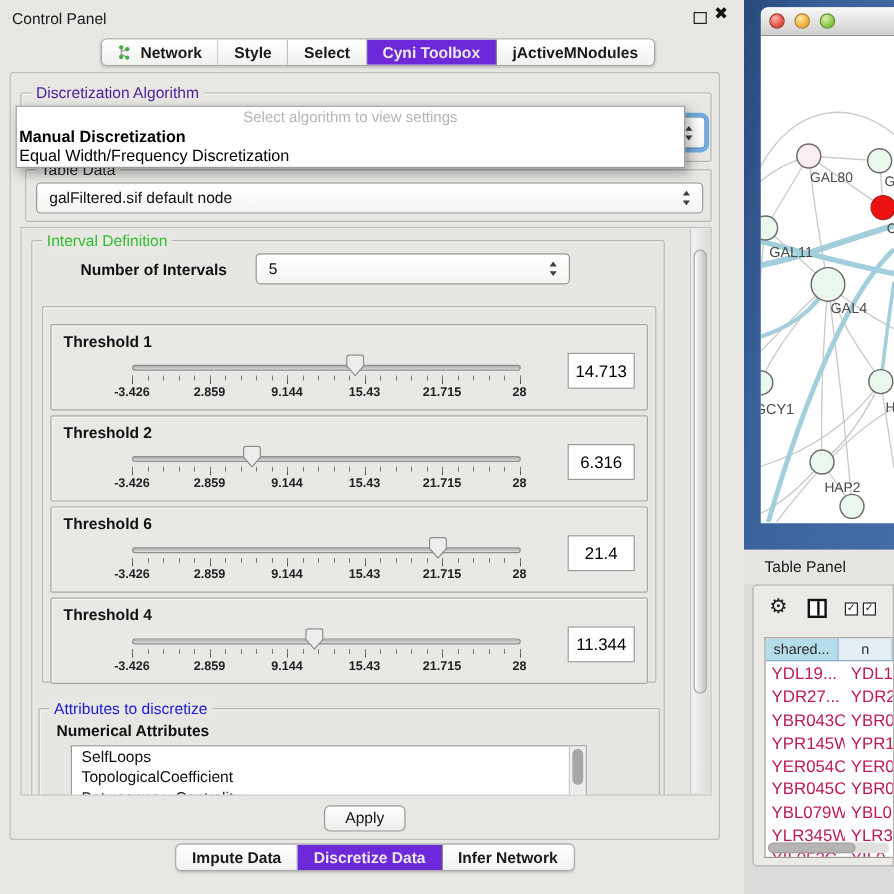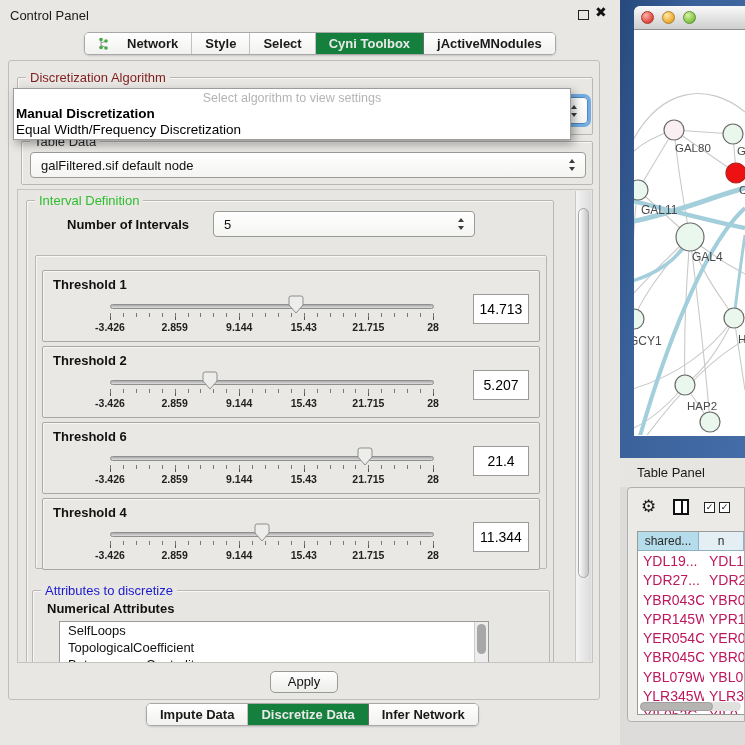--- a/index.html
+++ b/index.html
@@ -9,36 +9,36 @@
 
   
   .cp { position:absolute; left:0; top:0; width:620px; height:745px; background:#e9e7e4; }
   .cp-title { position:absolute; left:10px; top:8px; font-size:13px; color:#1a1a1a; }
   .float-icon { position:absolute; left:578px; top:10px; width:11px; height:10px; border:1.5px solid #222; background:transparent; }
   .close-icon { position:absolute; left:595px; top:4px; font-size:14px; font-weight:bold; color:#111; font-family:"DejaVu Sans",sans-serif; }
 
   .tabbar { position:absolute; display:flex; background:#fdfdfd; border:1px solid #a8a8a8;
             border-radius:5px; overflow:hidden; height:23px;
             box-shadow:0 1px 2px rgba(0,0,0,.15); }
-  .tabbar .tab { display:flex; align-items:center; gap:18px; padding:0 13px; font-size:13px;
+  .tabbar .tab { display:flex; align-items:center; gap:8px; padding:0 13px; font-size:13px;
             font-weight:bold; color:#1a1a1a; border-right:1px solid #c2c2c2; background:linear-gradient(#ffffff,#f1f1ef); cursor:default; }
   .tabbar .tab:last-child { border-right:none; }
-  .tabbar .tab.sel { background:#15803d; color:#e9e9e9; border-right-color:#6a6a6a; }
+  .tabbar .tab.sel { background:#6d28d9; color:#e9e9e9; border-right-color:#6a6a6a; }
   .net-glyph { width:11px; height:13px; }
 
   .outer-panel { position:absolute; left:8px; top:60px; width:592px; height:640px;
                  border:1px solid #c0beba; border-radius:3px; background:#e9e7e4; }
 
   .group { position:absolute; border:1px solid #b9b7b4; border-radius:2px;
            box-shadow: inset 1px 1px 0 rgba(255,255,255,.7); }
   .group > .gtitle { position:absolute; top:-8px; left:8px; background:#e9e7e4; padding:0 4px;
            font-size:13px; white-space:nowrap; }
   .gtitle.green { color:#2ebd2e; }
   .gtitle.blue  { color:#1a1acc; }
-  .gtitle.gray  { color:#7f1d1d; }
+  .gtitle.gray  { color:#4c1d95; }
   .gtitle.dark  { color:#2a2a2a; }
 
   .combo { position:absolute; background:linear-gradient(#ffffff,#f4f4f2); border:1px solid #9a9a98;
            border-radius:4px; font-size:13px; color:#111; }
   .combo .cv { position:absolute; left:10px; top:50%; transform:translateY(-50%); white-space:nowrap; }
   .stepper { position:absolute; right:9px; top:50%; transform:translateY(-50%); width:7px; height:12px; }
   .stepper:before, .stepper:after { content:""; position:absolute; left:0; border-left:3.5px solid transparent; border-right:3.5px solid transparent; }
   .stepper:before { top:0; border-bottom:4px solid #3c3c3c; }
   .stepper:after  { bottom:0; border-top:4px solid #3c3c3c; }
 
@@ -220,21 +220,21 @@
                     <span style="left: 0px;">-3.426</span>
                     <span style="left: 64.6px;">2.859</span>
                     <span style="left: 129.2px;">9.144</span>
                     <span style="left: 193.8px;">15.43</span>
                     <span style="left: 258.4px;">21.715</span>
                     <span style="left: 323px;">28</span>
                   </div>
                   <div class="th-handle" style="left: 159.129px;"><svg width="16" height="19">
                       <path d="M3 1 h10 a2 2 0 0 1 2 2 v7 l-7 8 -7 -8 v-7 a2 2 0 0 1 2 -2 z" fill="#ededeb" stroke="#8e8e8e"></path>
                     </svg></div>
-                  <div class="th-value">5.207</div>
+                  <div class="th-value">6.316</div>
                 </div>
                 <div class="th-item">
                   <div class="th-label">Threshold 6</div>
                   <div class="th-track"></div>
                   <div class="th-ticks-major"></div>
                   <div class="th-ticks-minor"></div>
                   <div class="th-scale">
                     <span style="left: 0px;">-3.426</span>
                     <span style="left: 64.6px;">2.859</span>
                     <span style="left: 129.2px;">9.144</span>

